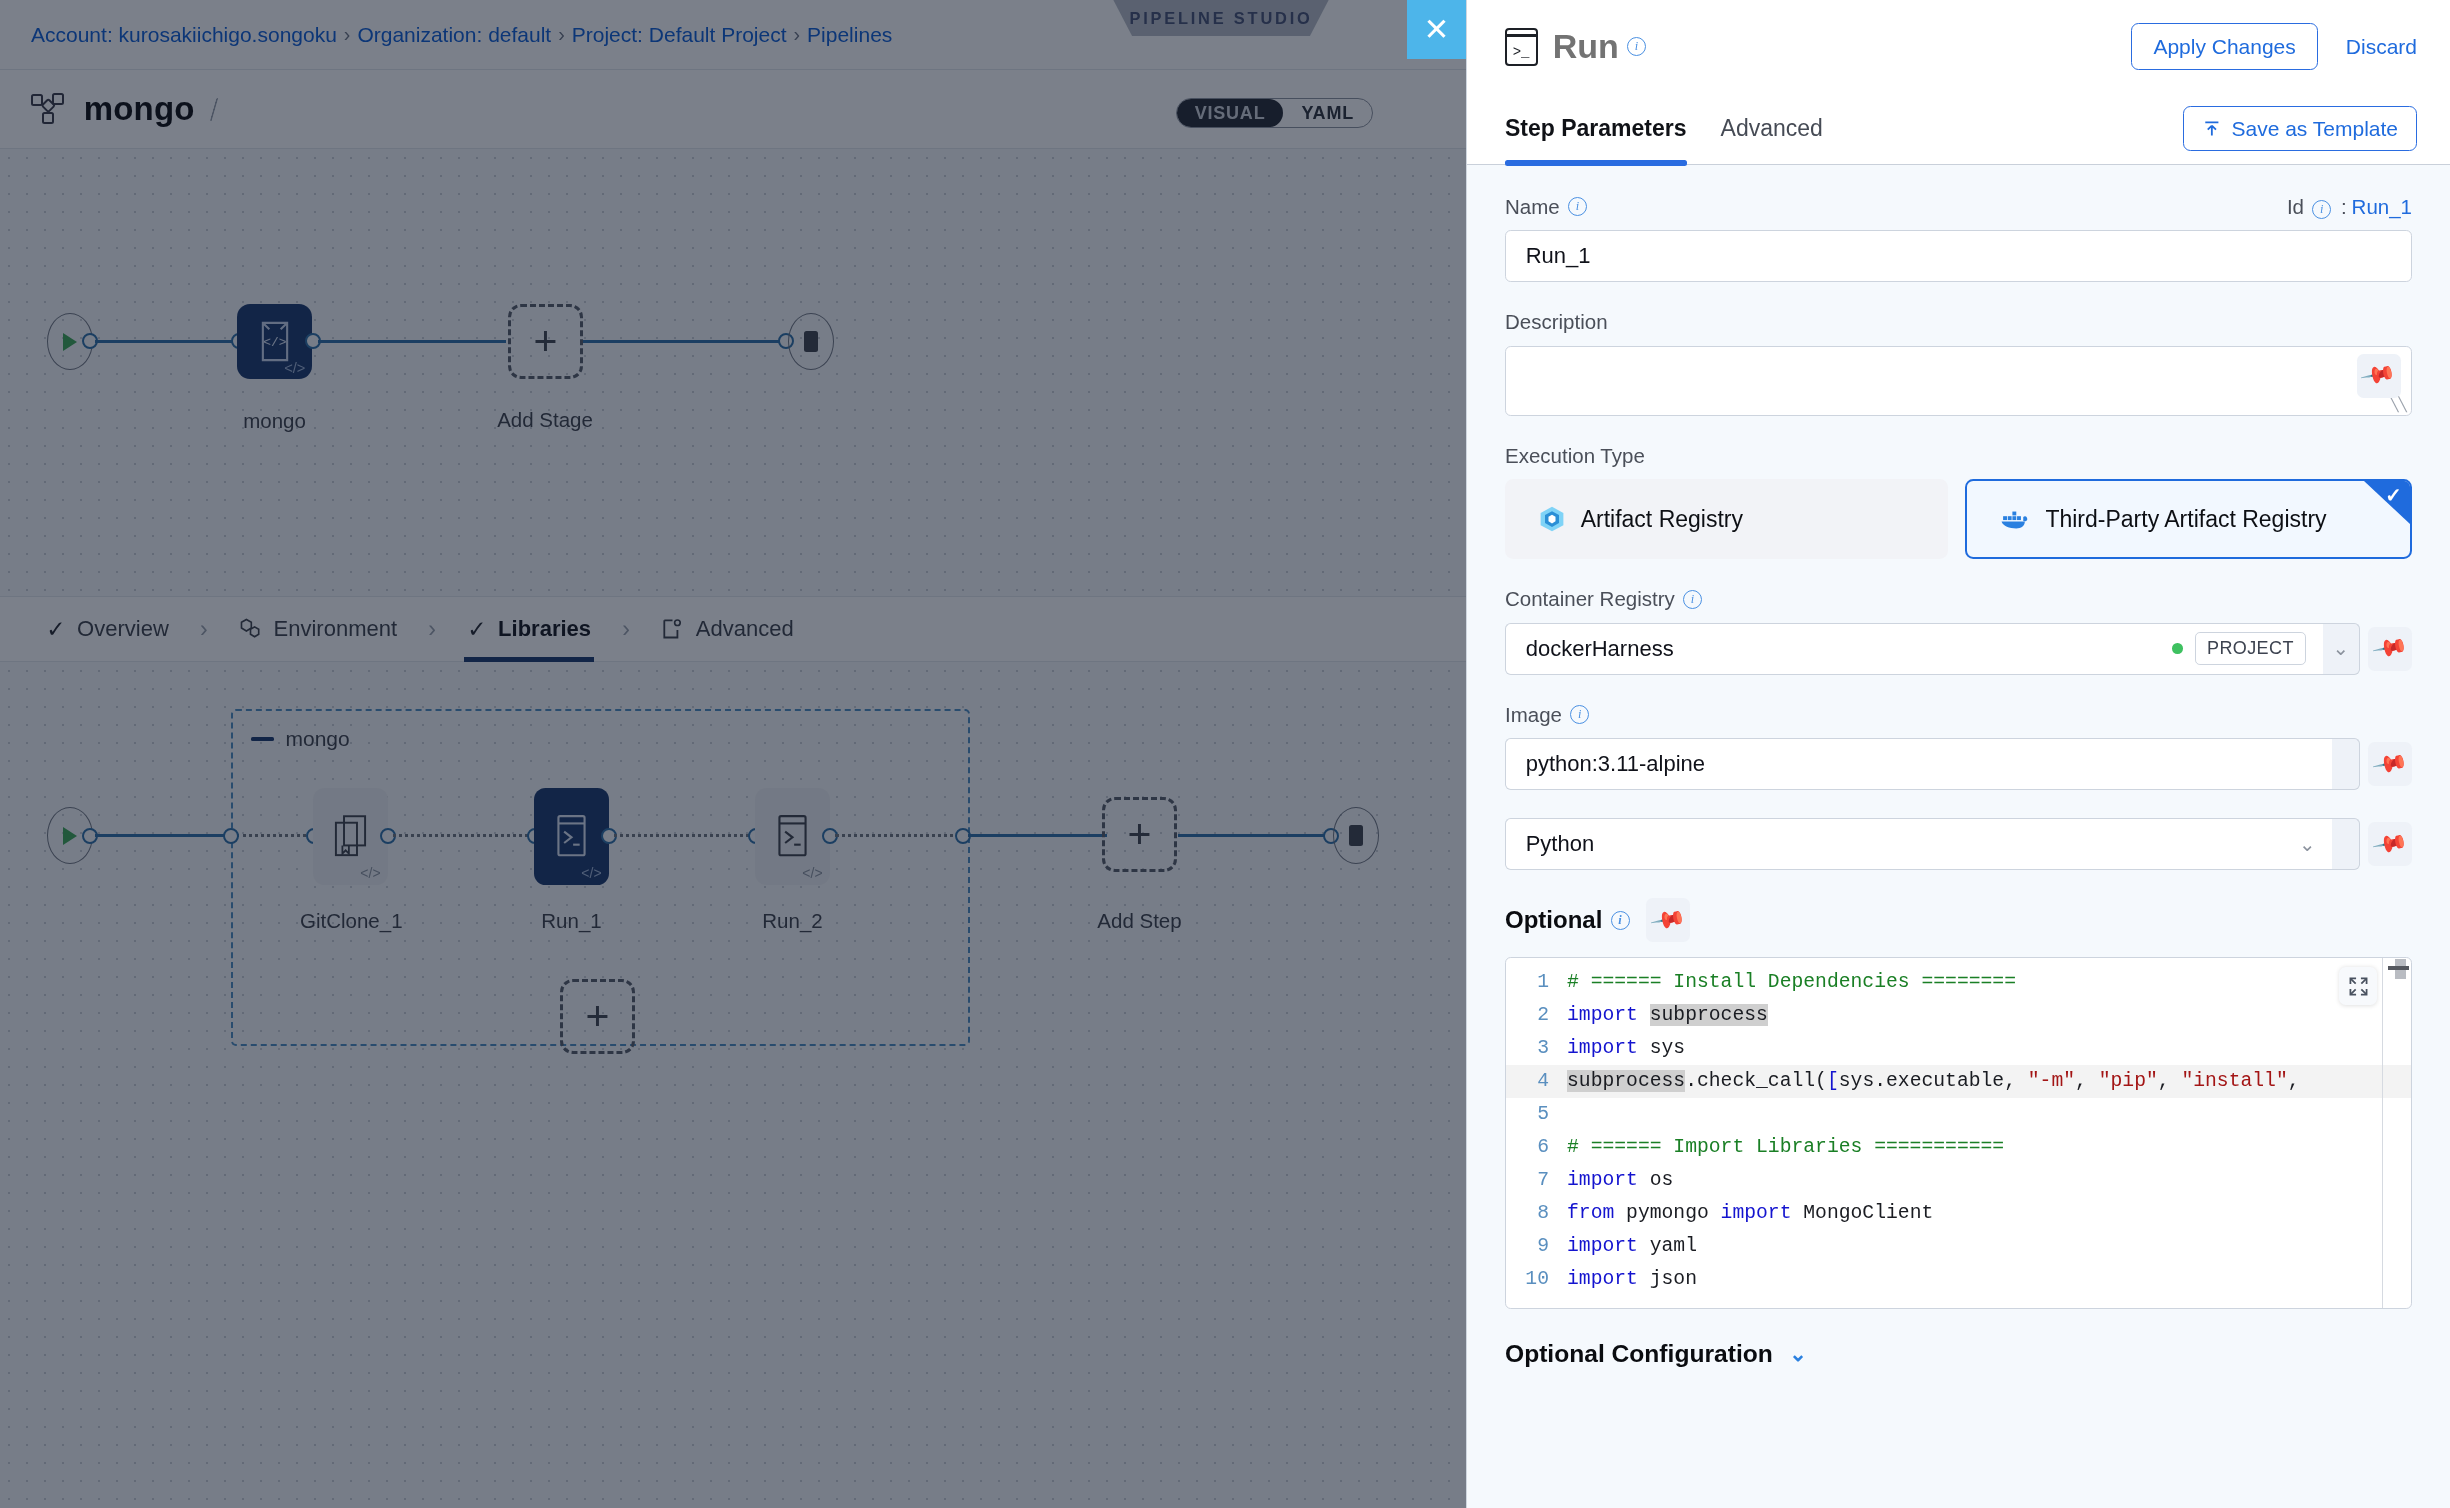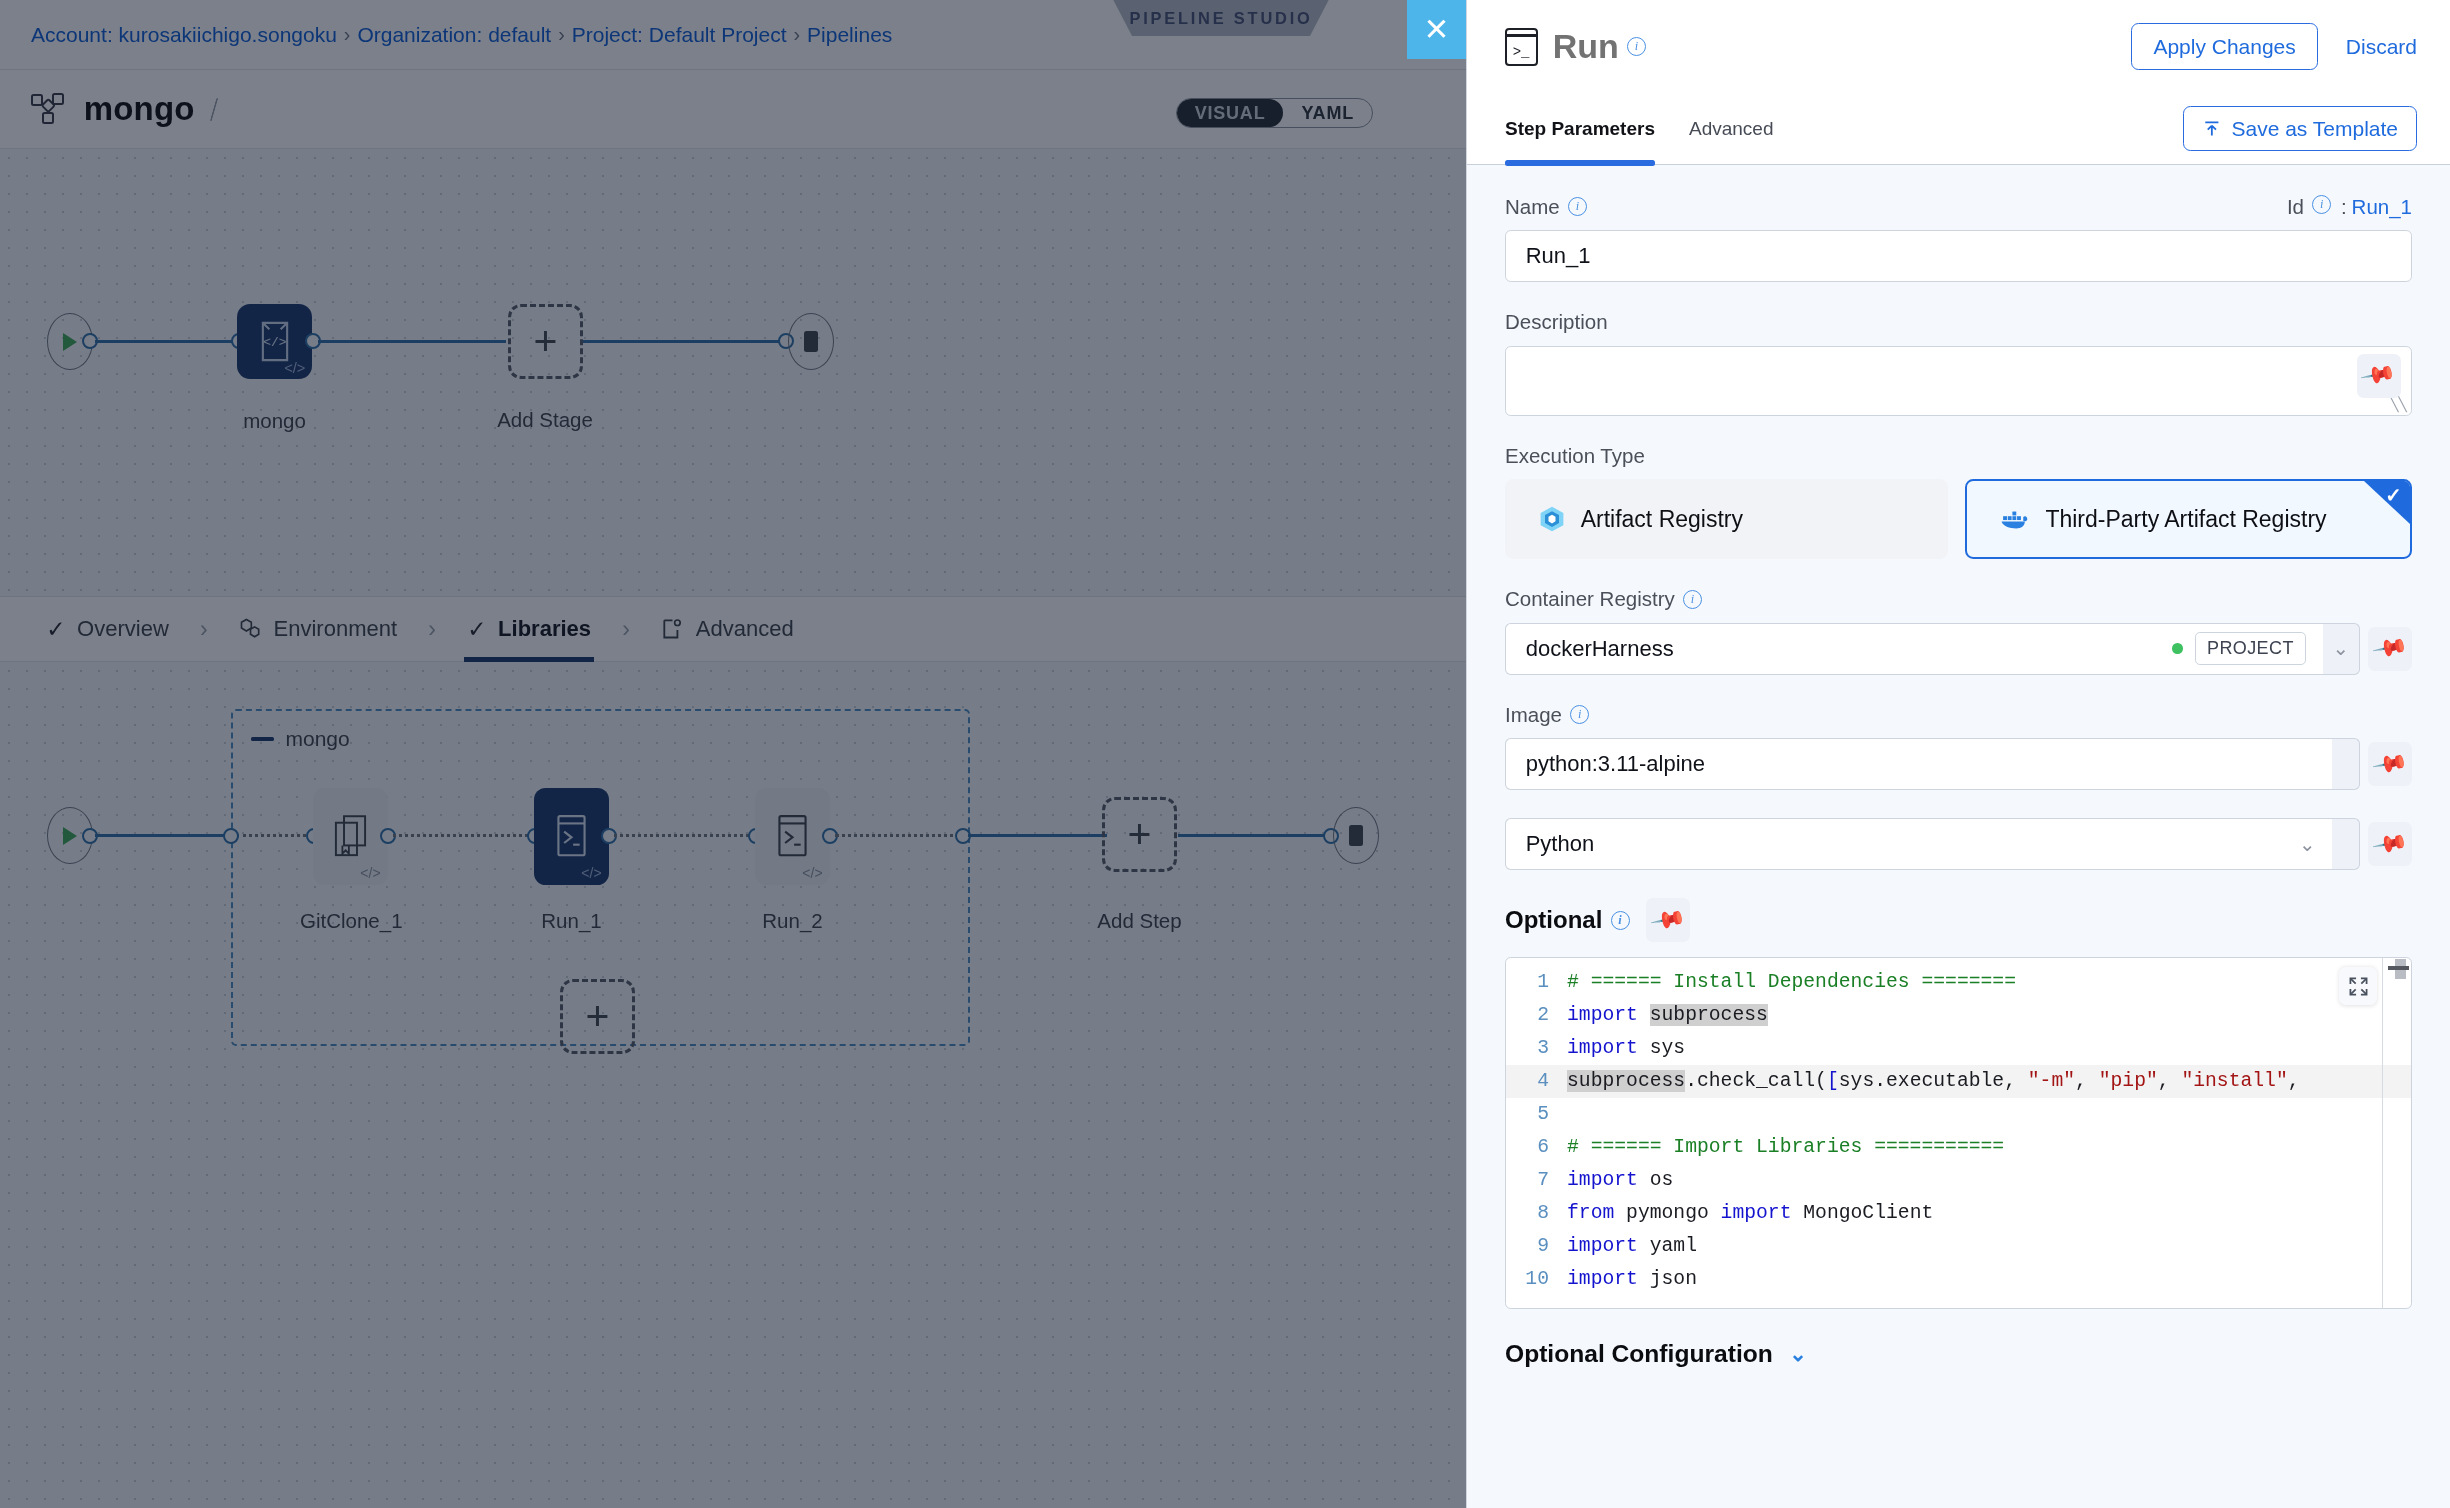--- a/index.html
+++ b/index.html
@@ -179,39 +179,39 @@
     border: 1.6px solid #2a6ce0; border-radius: 7.4px; color: #1f6bdd;
     font-size: 21px; padding: 10.6px 21px; background: #fff; cursor: pointer; white-space: nowrap;
   }
   .btn-link { color: #1f6bdd; font-size: 21px; margin-left: 28px; cursor: pointer; }
 
   .panel-tabs {
     height: 72px; background: #ffffff; border-bottom: 1.6px solid #c9d0da;
     display: flex; align-items: center; padding: 0 33px 0 38px; flex: none;
   }
   .ptab {
-    font-size: 19px; color: #464b55; height: 72px; display: flex; align-items: center;
+    font-size: 23px; color: #464b55; height: 72px; display: flex; align-items: center;
     margin-right: 34px; position: relative; cursor: pointer;
   }
   .ptab.active { font-weight: bold; color: #101217; }
   .ptab.active::after {
     content: ""; position: absolute; left: 0; right: 0; bottom: -1.6px; height: 5.7px;
     background: #2a6ce0; border-radius: 2.5px;
   }
   .tpl-btn {
     margin-left: auto; border: 1.6px solid #2a6ce0; border-radius: 7.4px; color: #1f6bdd;
     font-size: 21px; padding: 9.8px 18px; background: #fff; display: flex; align-items: center; gap: 9.8px;
     cursor: pointer; white-space: nowrap;
   }
 
   .panel-body { flex: 1; overflow: hidden; padding: 29.5px 38px 0 38px; }
 
   .fld-label { font-size: 20.5px; color: #4a4f59; margin-bottom: 11.5px; display: flex; align-items: center; }
   .row-between { display: flex; align-items: center; justify-content: space-between; margin-bottom: 11.5px; }
-  .id-text { font-size: 20.5px; color: #4a4f59; display: flex; align-items: flex-start; }
+  .id-text { font-size: 20.5px; color: #4a4f59; display: flex; align-items: flex-end; }
   .id-val { color: #1f6bdd; margin-left: 4.9px; }
 
   .inp {
     width: 100%; height: 52px; border: 0.8px solid #cdd4de; border-radius: 5.7px;
     background: #ffffff; font-size: 22px; color: #10121a; padding: 0 19.7px;
     display: flex; align-items: center;
   }
   .ta {
     width: 100%; height: 70px; border: 0.8px solid #cdd4de; border-radius: 5.7px;
     background: #ffffff; position: relative;

